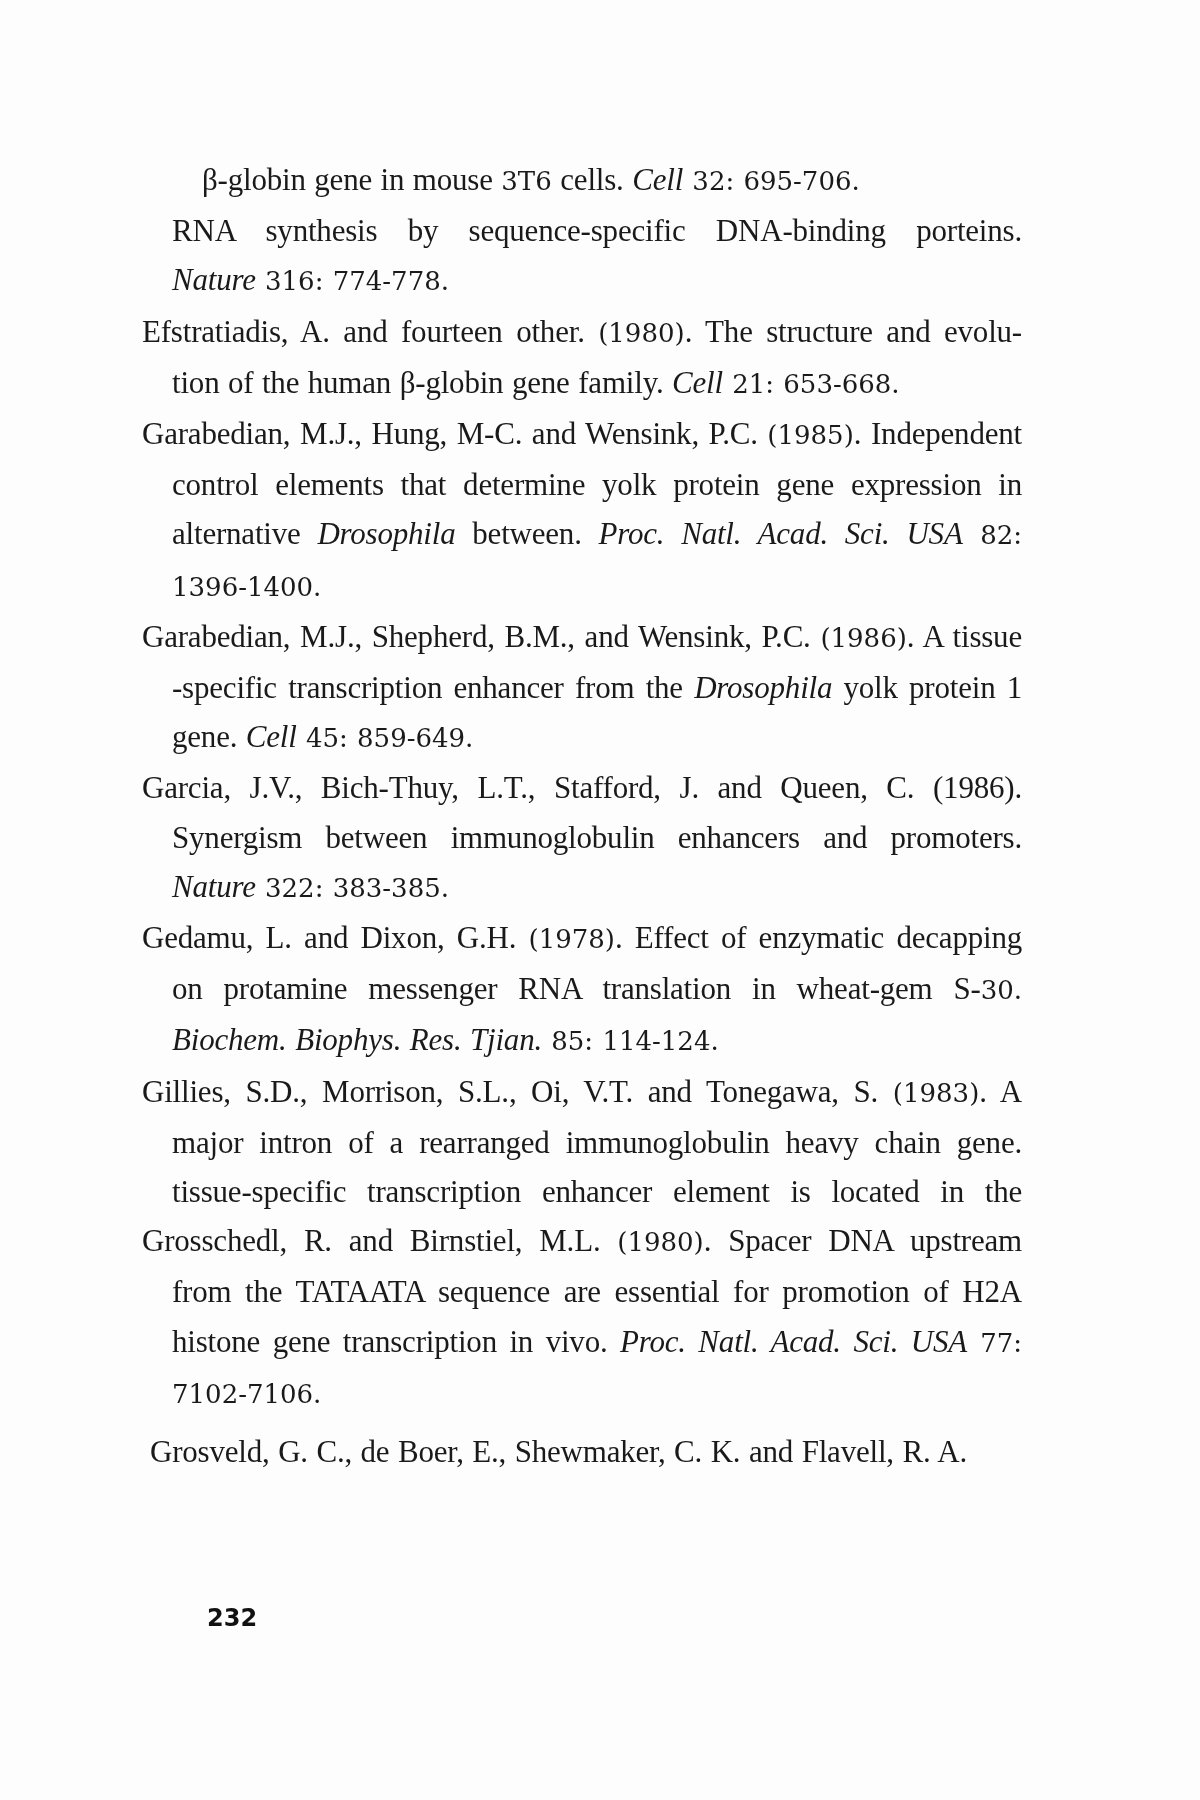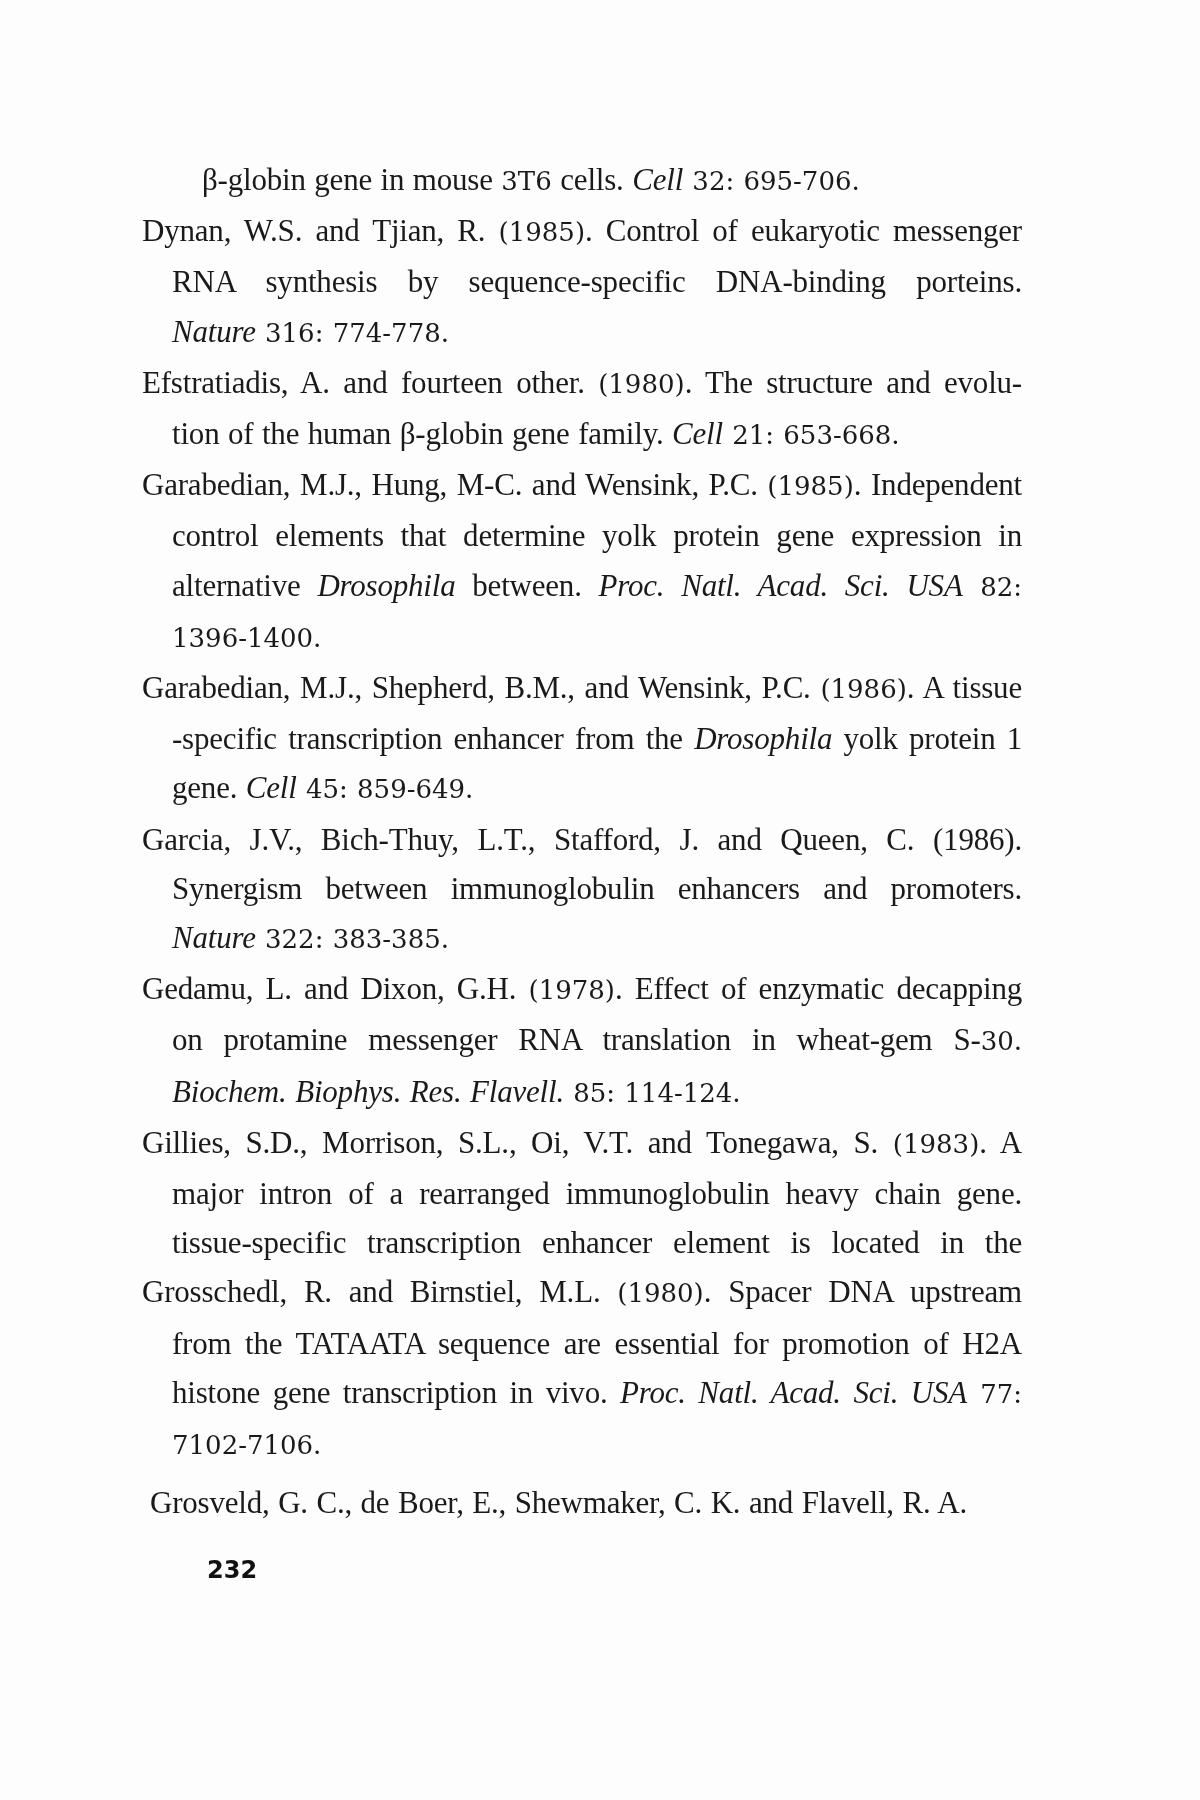--- a/index.html
+++ b/index.html
@@ -64,37 +64,36 @@
       font-style: italic;
     }
     .num {
       font-size: 26px;
       font-family: "DejaVu Serif", "Liberation Serif", serif;
       letter-spacing: 0px;
     }
     .page-number {
       position: absolute;
       left: 207px;
-      top: 1556px;
+      top: 1604px;
       font-family: "DejaVu Sans", sans-serif;
       font-weight: bold;
       font-size: 24px;
       color: #111;
     }
   </style>
 </head>
 <body>
 
 <div class="page">
   <div class="refs" id="refs">
       <div class="ref continuation">
         <span class="line first short"><span>β-globin gene in mouse </span><span class="num">3T6</span><span> cells. </span><span class="it">Cell</span><span class="num"> 32: 695-706.</span></span>
       </div>
       <div class="ref">
-        <span class="line first"><span>Dynan, W.S. and Tjian, R. </span><span class="num">(1985)</span><span>. Control of eukaryotic messenger</span></span>
         <span class="line"><span>RNA synthesis by sequence-specific DNA-binding porteins.</span></span>
         <span class="line short"><span class="it">Nature</span><span class="num"> 316: 774-778.</span></span>
       </div>
       <div class="ref">
         <span class="line first"><span>Efstratiadis, A. and fourteen other. </span><span class="num">(1980)</span><span>. The structure and evolu-</span></span>
         <span class="line short"><span>tion of the human β-globin gene family. </span><span class="it">Cell</span><span class="num"> 21: 653-668.</span></span>
       </div>
       <div class="ref">
         <span class="line first"><span>Garabedian, M.J., Hung, M-C. and Wensink, P.C. </span><span class="num">(1985)</span><span>. Independent</span></span>
         <span class="line"><span>control elements that determine yolk protein gene expression in</span></span>
@@ -107,21 +106,21 @@
         <span class="line short"><span>gene. </span><span class="it">Cell</span><span class="num"> 45: 859-649.</span></span>
       </div>
       <div class="ref">
         <span class="line first"><span>Garcia, J.V., Bich-Thuy, L.T., Stafford, J. and Queen, C. (1986).</span></span>
         <span class="line"><span>Synergism between immunoglobulin enhancers and promoters.</span></span>
         <span class="line short"><span class="it">Nature</span><span class="num"> 322: 383-385.</span></span>
       </div>
       <div class="ref">
         <span class="line first"><span>Gedamu, L. and Dixon, G.H. </span><span class="num">(1978)</span><span>. Effect of enzymatic decapping</span></span>
         <span class="line"><span>on protamine messenger RNA translation in wheat-gem S-</span><span class="num">30.</span></span>
-        <span class="line short"><span class="it">Biochem. Biophys. Res. Flavell.</span><span class="num"> 85: 114-124.</span></span>
+        <span class="line short"><span class="it">Biochem. Biophys. Res. Tjian.</span><span class="num"> 85: 114-124.</span></span>
       </div>
       <div class="ref">
         <span class="line first"><span>Gillies, S.D., Morrison, S.L., Oi, V.T. and Tonegawa, S. </span><span class="num">(1983)</span><span>. A</span></span>
         <span class="line"><span>major intron of a rearranged immunoglobulin heavy chain gene.</span></span>
         <span class="line"><span>tissue-specific transcription enhancer element is located in the</span></span>
       </div>
       <div class="ref">
         <span class="line first"><span>Grosschedl, R. and Birnstiel, M.L. </span><span class="num">(1980)</span><span>. Spacer DNA upstream</span></span>
         <span class="line"><span>from the TATAATA sequence are essential for promotion of H2A</span></span>
         <span class="line"><span>histone gene transcription in vivo. </span><span class="it">Proc. Natl. Acad. Sci. USA</span><span class="num"> 77:</span></span>

